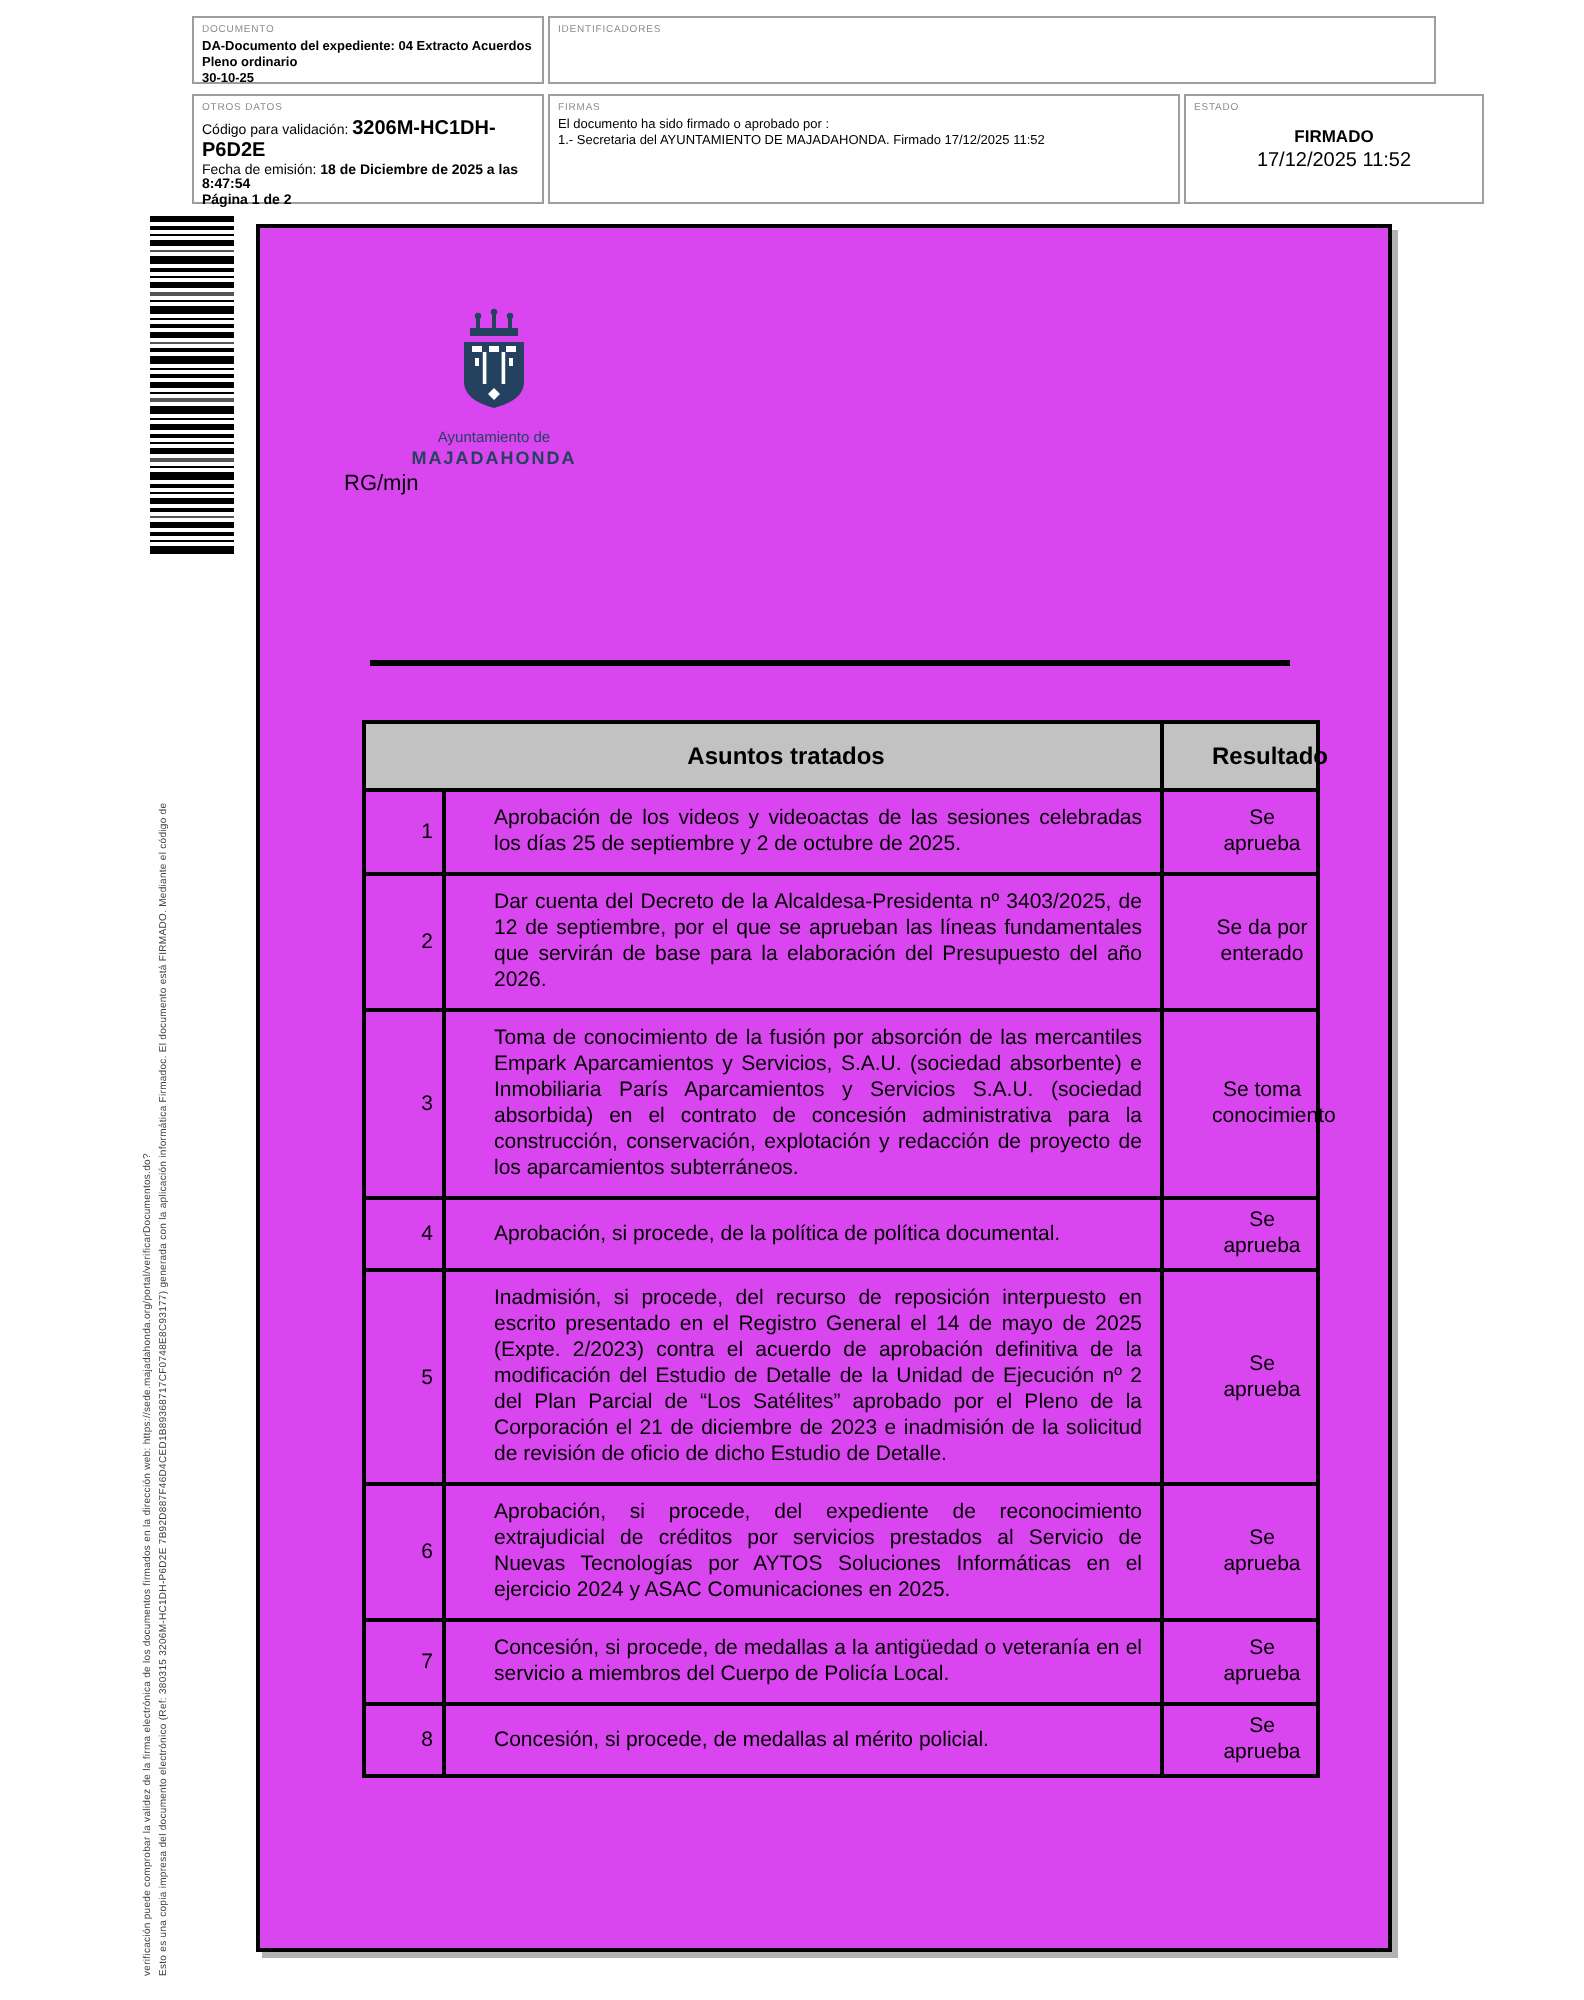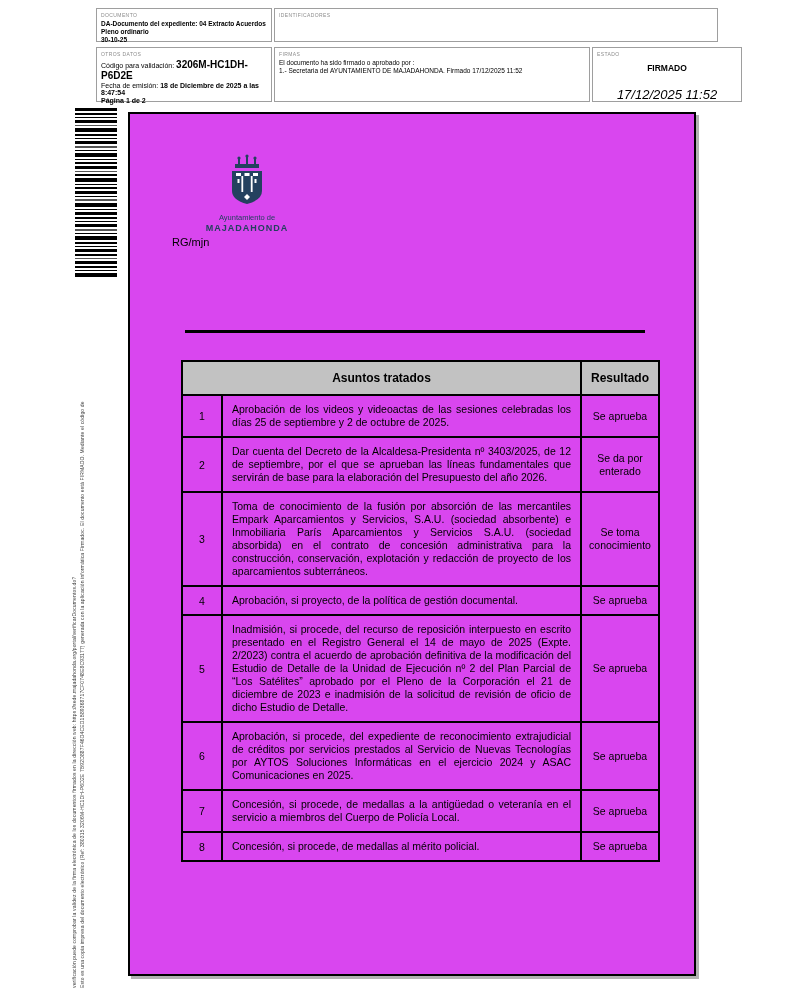--- a/index.html
+++ b/index.html
@@ -10,21 +10,21 @@
   .metabox{position:absolute;border:1px solid #9e9e9e;background:#fff;box-sizing:border-box;}
   .metalabel{font-size:5px;color:#8c8c8c;letter-spacing:.4px;margin:3px 0 2px 4px;}
   .metaline{font-size:6.5px;line-height:8px;margin-left:4px;}
   .b{font-weight:bold;}
   .prewrap{white-space:pre-line;}
   .codigo-line{font-size:7px;margin:2px 0 1px 4px;}
   .codigo-value{font-size:10px;font-weight:bold;}
   .fecha-line{font-size:7px;margin:1px 0 1px 4px;}
   .estado-center{text-align:center;}
   .estado-value{font-size:8.5px;font-weight:bold;margin-top:6px;}
-  .estado-time{font-size:13px;margin-top:14px;font-style:italic;}
+  .estado-time{font-size:10px;margin-top:2px;}
 
   
   .barcode{position:absolute;left:75px;top:108px;}
 
   
   .vtext{position:absolute;transform:rotate(-90deg);transform-origin:0 0;
          white-space:nowrap;font-size:5px;color:#3d3d3d;letter-spacing:.15px;}
 
   
   .sheet{position:absolute;left:128px;top:112px;width:568px;height:864px;
@@ -36,21 +36,21 @@
   .crest .org2{font-size:9px;font-weight:bold;letter-spacing:1px;margin-top:1px;}
   .refinitials{position:absolute;left:42px;top:122px;font-size:11px;}
 
   .title{position:absolute;left:24px;top:162px;width:516px;text-align:center;
          font-size:11.5px;font-weight:bold;line-height:14px;white-space:pre-line;}
   .titlerule{position:absolute;left:55px;top:216px;width:460px;height:3px;background:#000;}
 
   
   table.acuerdos{position:absolute;left:51px;top:246px;width:477px;
                  border-collapse:collapse;table-layout:fixed;}
-  table.acuerdos th, table.acuerdos td{border:2px solid #000;box-sizing:border-box;}
+  table.acuerdos th, table.acuerdos td{border:2px solid #000;box-sizing:border-box;padding-left:24px;}
   table.acuerdos th{height:34px;font-size:12px;font-weight:bold;text-align:center;}
   td.numcell{width:40px;text-align:center;font-size:10.5px;vertical-align:middle;}
   td.asuntocell{width:359px;font-size:10.5px;line-height:13px;text-align:justify;
                 padding:7px 9px;vertical-align:middle;}
   td.rescell{width:78px;text-align:center;font-size:10.5px;line-height:13px;
              vertical-align:middle;padding:4px 2px;}
 </style>
 </head>
 <body>
 
@@ -196,21 +196,21 @@
           <td class="asuntocell">Dar cuenta del Decreto de la Alcaldesa-Presidenta nº 3403/2025, de 12 de septiembre, por el que se aprueban las líneas fundamentales que servirán de base para la elaboración del Presupuesto del año 2026.</td>
           <td class="rescell">Se da por enterado</td>
         </tr>
         <tr>
           <td class="numcell">3</td>
           <td class="asuntocell">Toma de conocimiento de la fusión por absorción de las mercantiles Empark Aparcamientos y Servicios, S.A.U. (sociedad absorbente) e Inmobiliaria París Aparcamientos y Servicios S.A.U. (sociedad absorbida) en el contrato de concesión administrativa para la construcción, conservación, explotación y redacción de proyecto de los aparcamientos subterráneos.</td>
           <td class="rescell">Se toma conocimiento</td>
         </tr>
         <tr>
           <td class="numcell">4</td>
-          <td class="asuntocell">Aprobación, si proyecto, de la política de gestión documental.</td>
+          <td class="asuntocell">Aprobación, si procede, de la política de política documental.</td>
           <td class="rescell">Se aprueba</td>
         </tr>
         <tr>
           <td class="numcell">5</td>
           <td class="asuntocell">Inadmisión, si procede, del recurso de reposición interpuesto en escrito presentado en el Registro General el 14 de mayo de 2025 (Expte. 2/2023) contra el acuerdo de aprobación definitiva de la modificación del Estudio de Detalle de la Unidad de Ejecución nº 2 del Plan Parcial de “Los Satélites” aprobado por el Pleno de la Corporación el 21 de diciembre de 2023 e inadmisión de la solicitud de revisión de oficio de dicho Estudio de Detalle.</td>
           <td class="rescell">Se aprueba</td>
         </tr>
         <tr>
           <td class="numcell">6</td>
           <td class="asuntocell">Aprobación, si procede, del expediente de reconocimiento extrajudicial de créditos por servicios prestados al Servicio de Nuevas Tecnologías por AYTOS Soluciones Informáticas en el ejercicio 2024 y ASAC Comunicaciones en 2025.</td>

